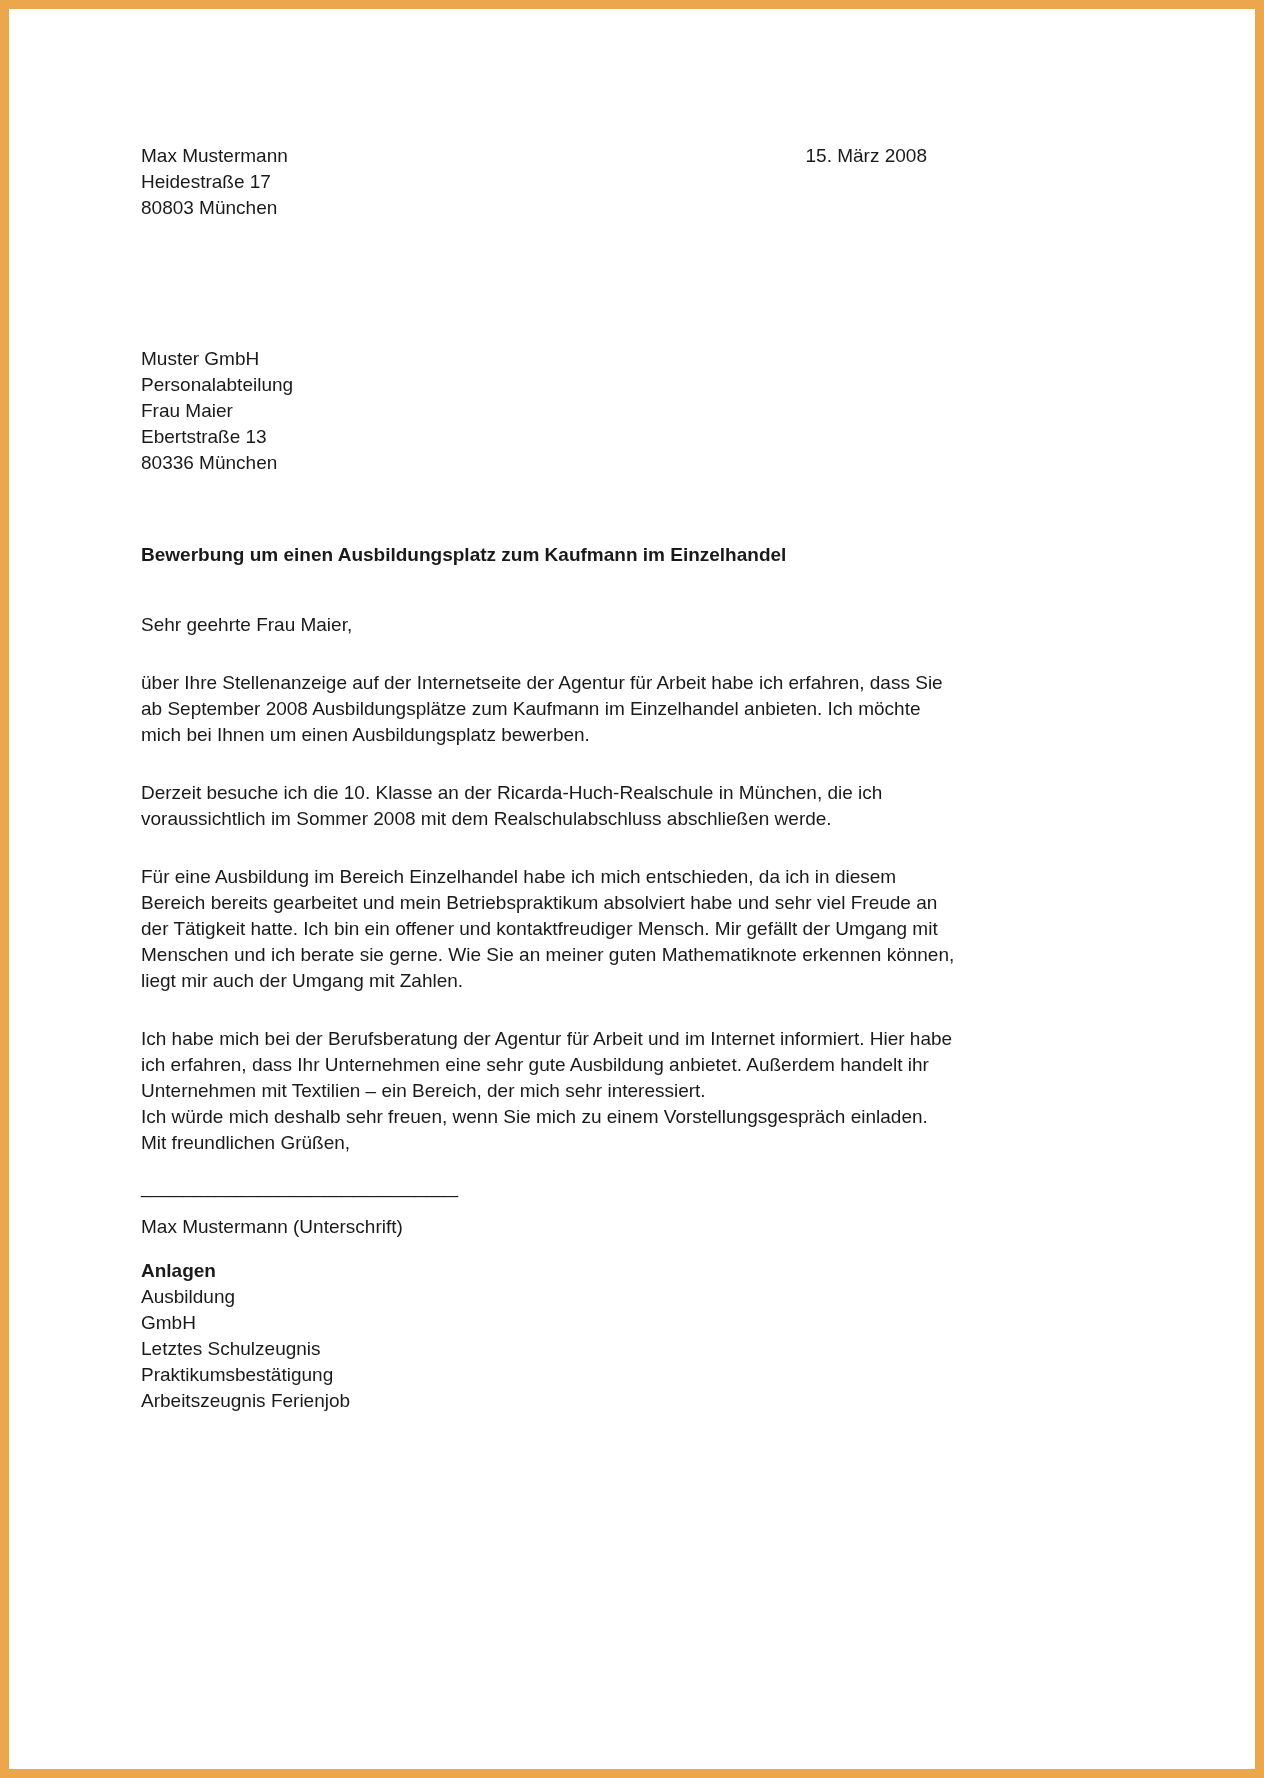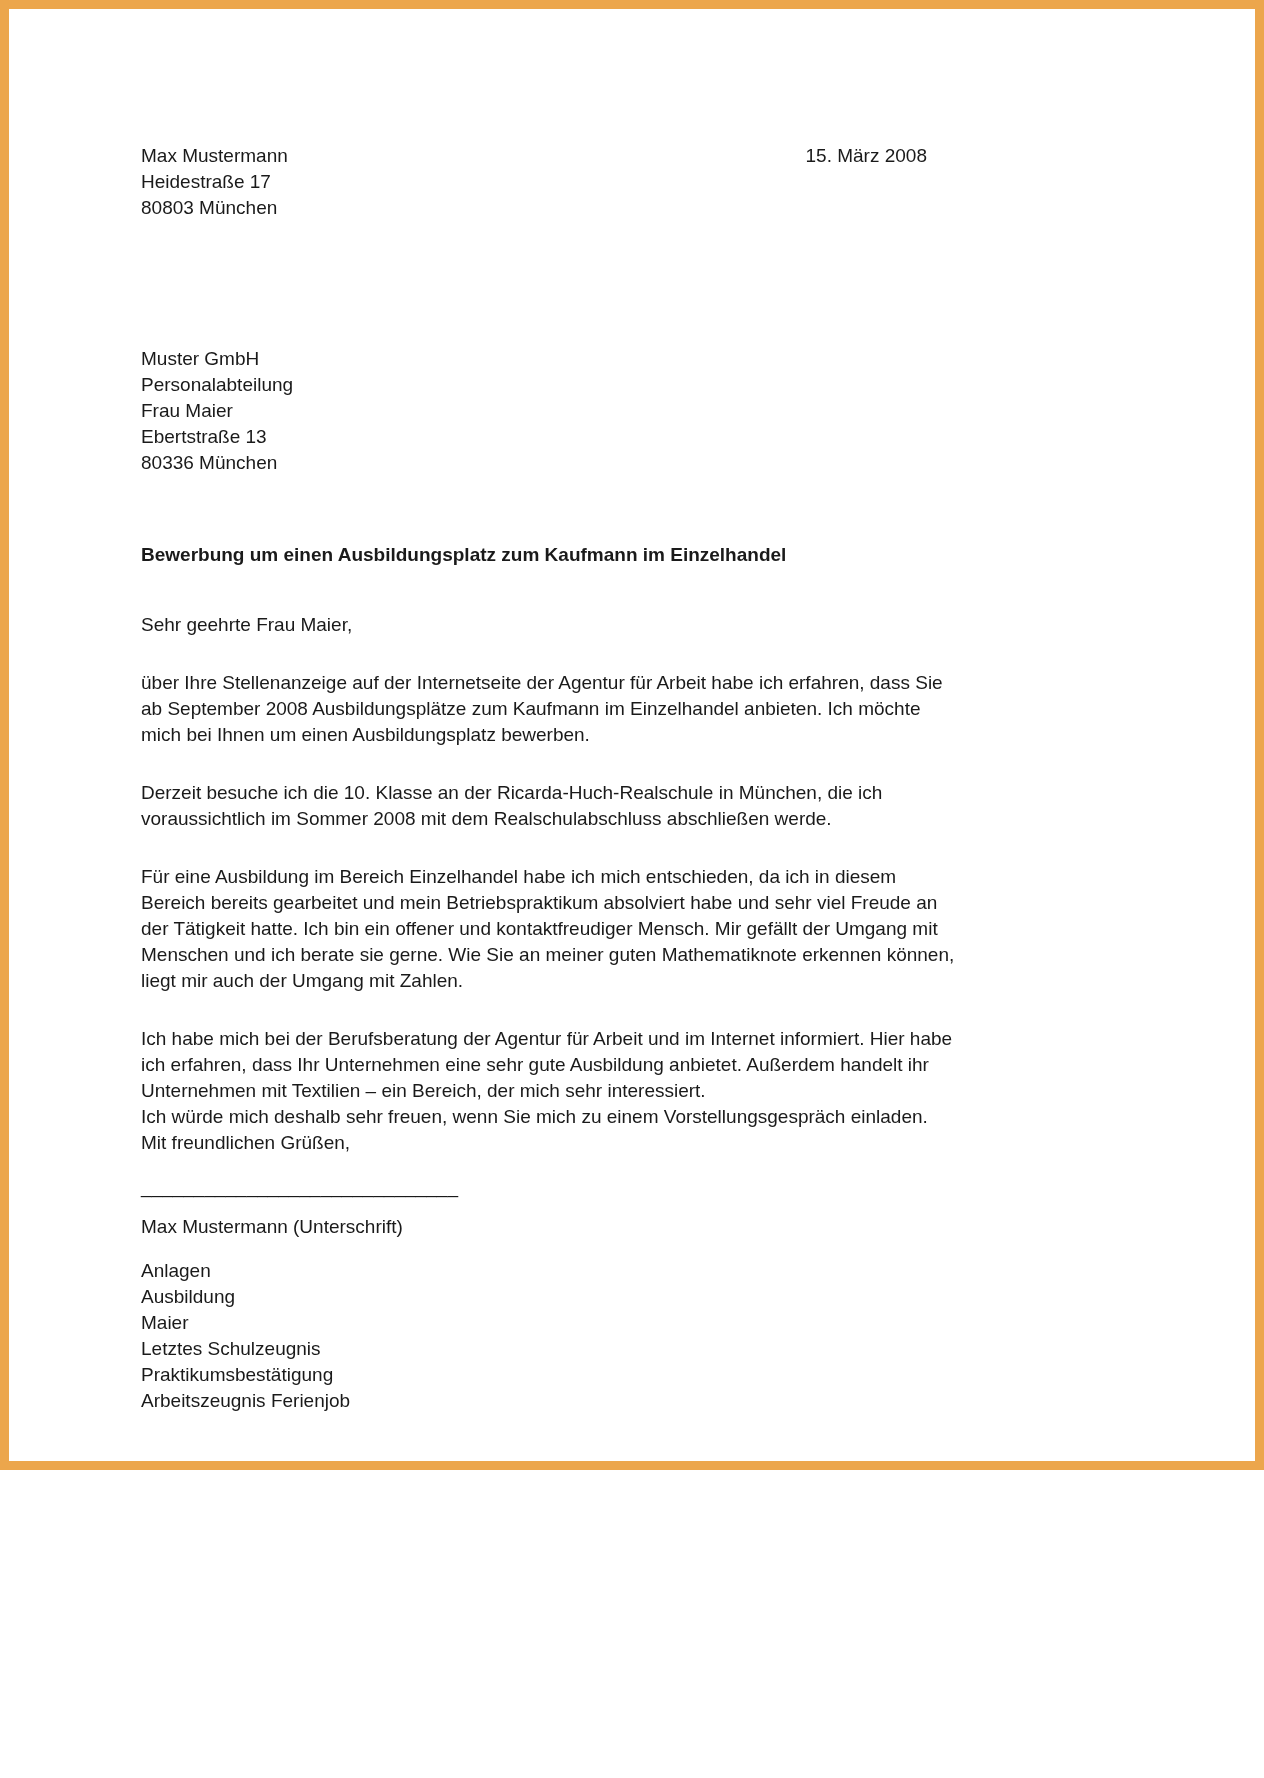--- a/index.html
+++ b/index.html
@@ -2,21 +2,21 @@
 <html><head>
 <meta charset="utf-8">
 <style>
   * { margin: 0; padding: 0; box-sizing: border-box; }
   html, body {
     background: #ffffff;
     font-family: "Liberation Sans", "DejaVu Sans", sans-serif;
   }
   .page {
     width: 1264px;
-    height: 1470px;
+    height: 1778px;
     border: 9px solid #eca64c;
     background: #ffffff;
     position: relative;
     overflow: hidden;
   }
   .content {
     padding: 134px 290px 0 132px;
     color: #1a1a1a;
     font-size: 19px;
     line-height: 26px;
@@ -40,21 +40,21 @@
   }
   .closing { margin-top: 0; }
   .signature-line {
     margin-top: 20px;
     letter-spacing: 0;
     line-height: 22px;
   }
   .signature-name { margin-top: 16px; }
   .attachments-heading {
     margin-top: 18px;
-    font-weight: normal;
+    font-weight: bold;
   }
 </style>
 </head>
 <body>
 
 <div class="page">
   <div class="content">
 
     <div class="header-row">
       <div class="sender-block">
@@ -84,20 +84,20 @@
 Ich würde mich deshalb sehr freuen, wenn Sie mich zu einem Vorstellungsgespräch einladen.</div>
 
     <div class="closing">Mit freundlichen Grüßen,</div>
 
     <div class="signature-line">______________________________</div>
     <div class="signature-name">Max Mustermann (Unterschrift)</div>
 
     <div class="attachments-heading">Anlagen</div>
     <div class="attachments-list">
       <div class="attachment-line">Ausbildung</div>
-      <div class="attachment-line">Maier</div>
+      <div class="attachment-line">GmbH</div>
       <div class="attachment-line">Letztes Schulzeugnis</div>
       <div class="attachment-line">Praktikumsbestätigung</div>
       <div class="attachment-line">Arbeitszeugnis Ferienjob</div>
     </div>
 
   </div>
 </div>
 
 </body></html>

